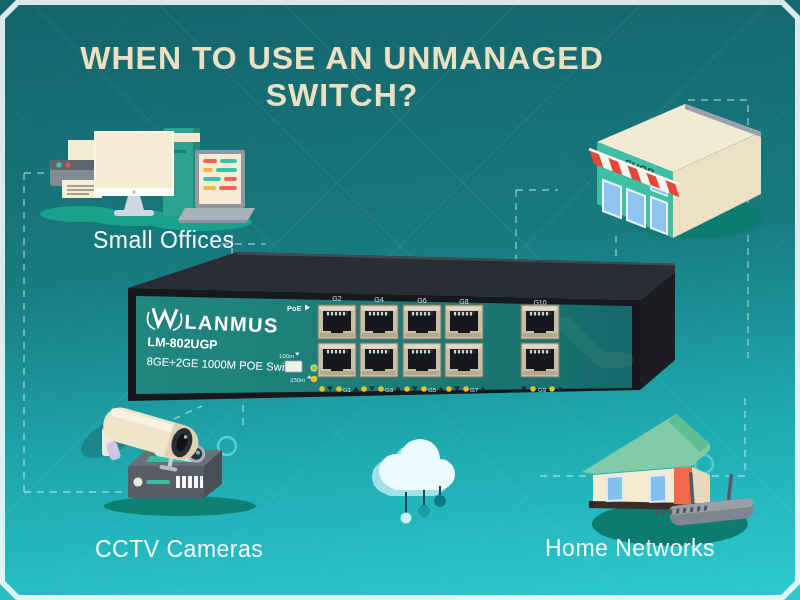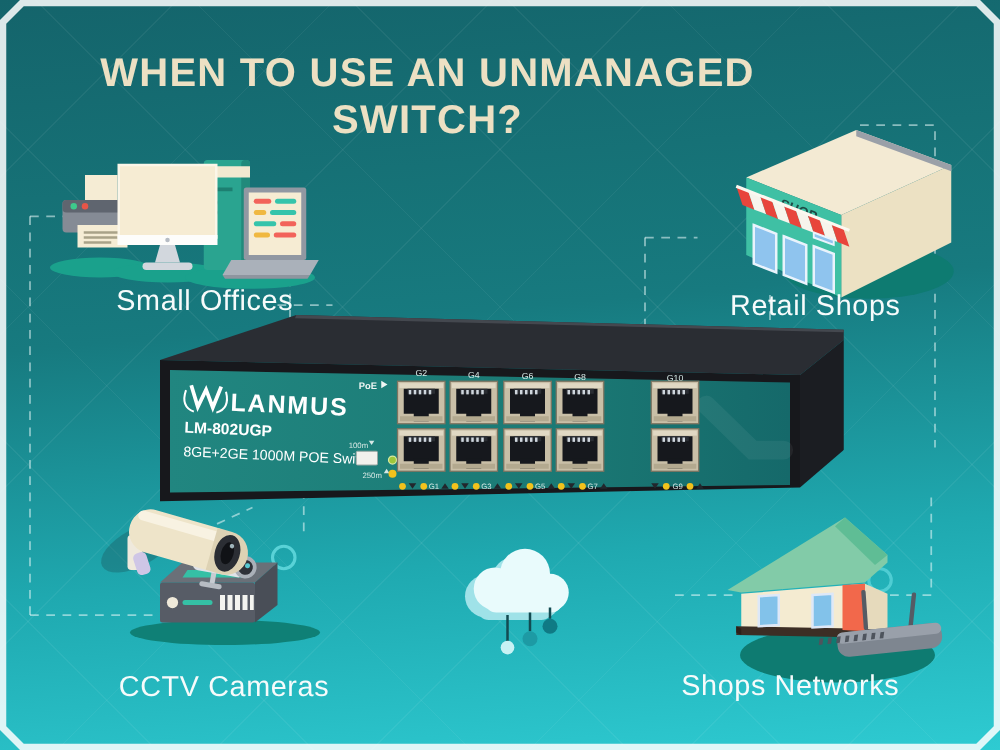--- a/index.html
+++ b/index.html
@@ -122,21 +122,20 @@
         <polygon points="80.5,82.9 90,86.6 95,101.6 85.5,97.9" fill="#f7f4ec"></polygon>
         <polygon points="90,86.6 99.5,90.3 104.5,105.3 95,101.6" fill="#e8453c"></polygon>
         <path d="M14,57 L104.5,92.3" stroke="#fbf8f0" stroke-width="2.5" fill="none"></path>
       </g>
       <polygon points="28,88 46,95 46,126 28,119" fill="#8fc4ee" stroke="#e9f3fc" stroke-width="2"></polygon>
       <polygon points="52,97 70,104 70,135 52,128" fill="#8fc4ee" stroke="#e9f3fc" stroke-width="2"></polygon>
       <polygon points="76,105 92,111 92,142 76,136" fill="#8fc4ee" stroke="#e9f3fc" stroke-width="2"></polygon>
       <polygon points="76,94 92,100 92,104 76,98" fill="#8fc4ee" stroke="#e9f3fc" stroke-width="1.5"></polygon>
     </g>
   </svg>
-  <div class="abs cat-label" style="left:584px;top:231px">Retail Shops</div>
 
   <svg class="abs" width="560" height="165" viewBox="0 0 560 165" style="left:115px;top:248px">
     <defs>
       <linearGradient id="fp" x1="0" y1="0" x2="1" y2="0">
         <stop offset="0" stop-color="#218680"></stop>
           <stop offset="0.6" stop-color="#1b7a75"></stop>
           <stop offset="1" stop-color="#15696a"></stop>
       </linearGradient>
       <g id="rj45">
         <rect x="0" y="0" width="38" height="34" fill="#c9bfa7" stroke="#7d7460" stroke-width="1"></rect>
@@ -340,19 +339,19 @@
           <rect x="144" y="103" width="3" height="5" transform="skewX(-14)"></rect>
           <rect x="151" y="103" width="3" height="5" transform="skewX(-14)"></rect>
           <rect x="158" y="103" width="3" height="5" transform="skewX(-14)"></rect>
           <rect x="165" y="103" width="3" height="5" transform="skewX(-14)"></rect>
           <rect x="172" y="103" width="3" height="5" transform="skewX(-14)"></rect>
           <rect x="179" y="103" width="3" height="5" transform="skewX(-14)"></rect>
         </g>
       </g>
     </g>
   </svg>
-  <div class="abs cat-label" style="left:545px;top:535px">Shops Networks</div>
+  <div class="abs cat-label" style="left:545px;top:535px">Home Networks</div>
 
   <svg class="abs frame" width="800" height="600">
     <path fill-rule="evenodd" fill="rgba(255,255,255,0.85)" d="M16,0 H784 L800,16 V584 L784,600 H16 L0,584 V16 Z
          M19,5 H781 L795,19 V581 L781,595 H19 L5,581 V19 Z"></path>
   </svg>
 </div>
 
 </body></html>

